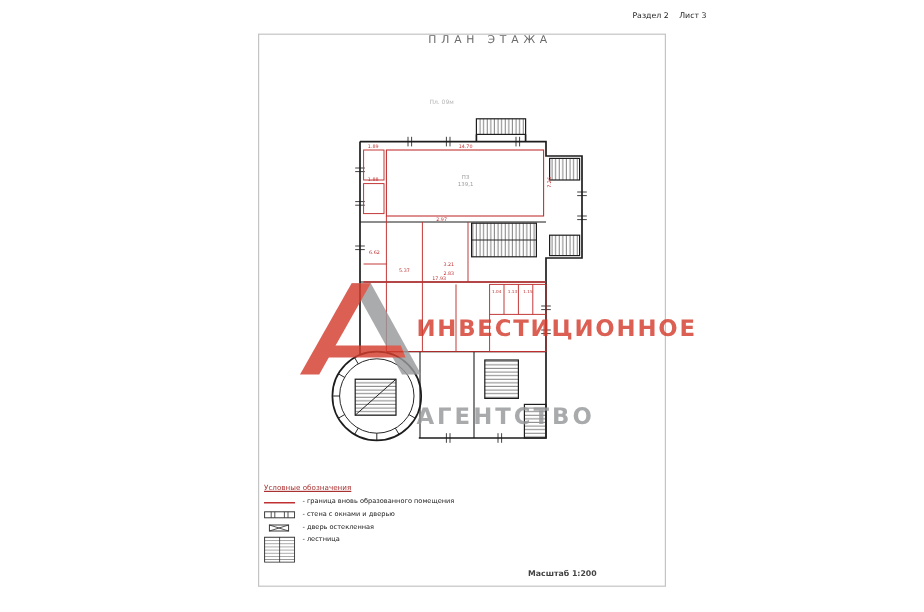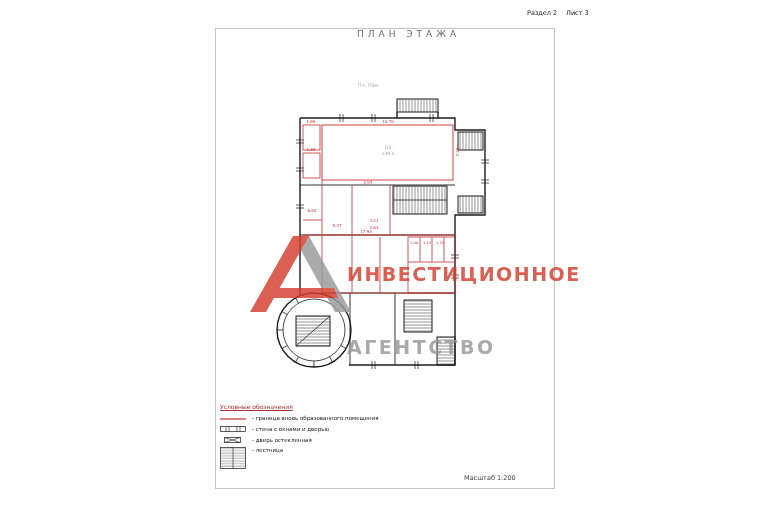--- a/index.html
+++ b/index.html
@@ -5,21 +5,21 @@
   html,body{margin:0;padding:0;background:#ffffff;}
   body{width:770px;height:510px;position:relative;overflow:hidden;
        font-family:"DejaVu Sans","Liberation Sans",sans-serif;}
   .sheet-border{position:absolute;left:215px;top:28px;width:338px;height:459px;
        border:1px solid #c4c4c4;background:#ffffff;}
   .sheet-title{position:absolute;left:215px;top:29px;width:387px;text-align:center;
        font-size:9px;letter-spacing:4px;color:#6a6a6a;}
   .hdr-text{position:absolute;top:9px;font-size:6.5px;color:#222;}
   .hdr-section{left:527px;}
   .hdr-sheet{left:566px;}
-  .scale-label{position:absolute;left:464px;top:474px;font-size:6.5px;color:#444;}
+  .scale-label{position:absolute;left:440px;top:474px;font-size:6.5px;color:#444;font-weight:bold;}
   .plan-svg{position:absolute;left:0;top:0;}
   .watermark{position:absolute;left:0;top:0;width:770px;height:416px;opacity:.82;pointer-events:none;}
   .wm-logo{position:absolute;left:245px;top:232px;}
   .wm-line{position:absolute;font-weight:bold;white-space:nowrap;}
   .wm-line1{left:347px;top:263px;font-size:19px;letter-spacing:1.5px;color:#d43d2e;}
   .wm-line2{left:347px;top:288px;font-size:19px;letter-spacing:2.5px;color:#96989a;margin-top:48px;}
   .legend{position:absolute;left:220px;top:403px;width:200px;}
   .legend-title{font-size:6px;color:#a83232;text-decoration:underline;margin-bottom:5px;}
   .legend-row{display:flex;align-items:center;gap:6px;margin-bottom:3px;}
   .legend-row.tall{align-items:flex-start;}

